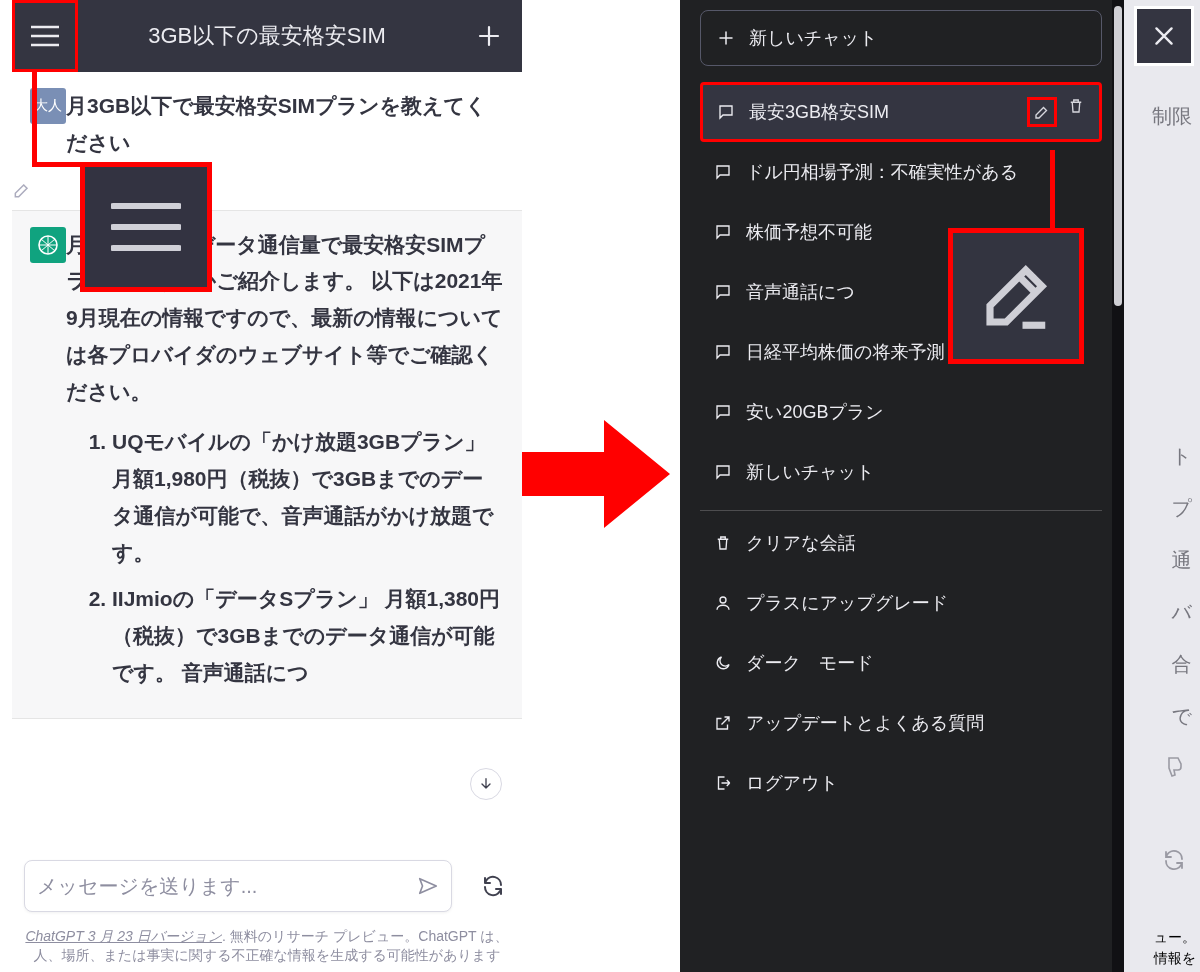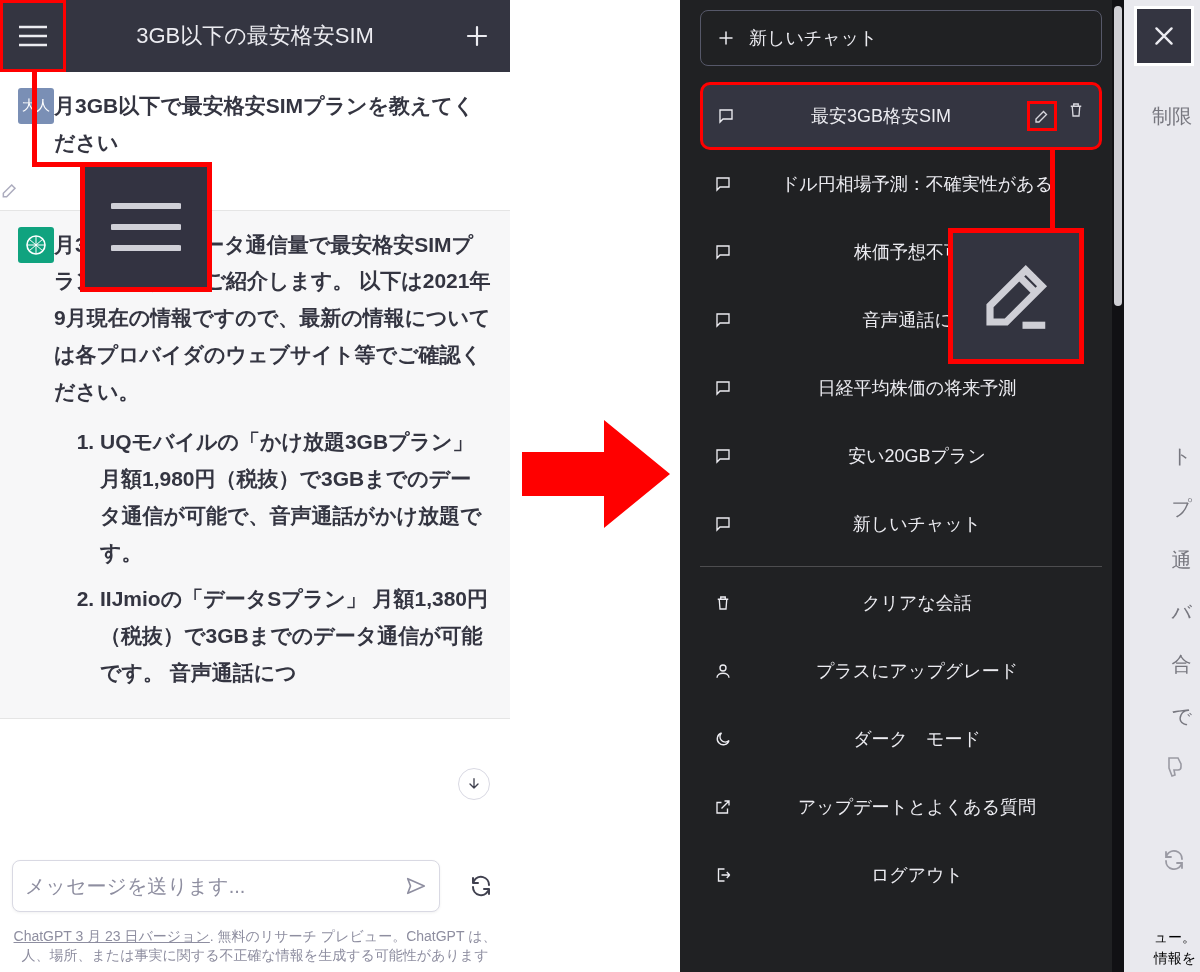--- a/index.html
+++ b/index.html
@@ -8,21 +8,21 @@
     height: 972px;
     font-family: -apple-system, BlinkMacSystemFont, "Segoe UI", Helvetica, Arial, sans-serif;
     background: #fff;
     position: relative;
     overflow: hidden;
   }
 
   
   .left-panel {
     position: absolute;
-    left: 0; top: 0;
+    left: 12px; top: 0;
     width: 510px;
     height: 972px;
     background: #ffffff;
   }
   .header-bar {
     width: 100%;
     height: 72px;
     background: #343541;
     display: flex;
     align-items: center;
@@ -109,21 +109,21 @@
   }
   .footer-note {
     position: absolute;
     bottom: 6px;
     left: 12px; right: 12px;
     text-align: center;
     font-size: 14px;
     color: #8e8ea0;
     line-height: 1.4;
   }
-  .footer-note .ver { text-decoration: underline; }
+  .footer-note .ver { text-decoration: underline; font-style: italic; }
 
   .scroll-down-btn {
     position: absolute;
     right: 20px;
     top: 768px;
     width: 32px; height: 32px;
     border-radius: 50%;
     background: #fff;
     border: 1px solid #d9d9e3;
     display: flex; align-items: center; justify-content: center;
@@ -198,28 +198,27 @@
     border: 1px solid #565869;
     border-radius: 8px;
     display: flex;
     align-items: center;
     gap: 14px;
     padding: 0 16px;
     font-size: 18px;
     margin-bottom: 16px;
   }
   .chat-item, .menu-item {
-    height: 68px;
-    border-radius: 10px;
+    height: 60px;
+    border-radius: 4px;
     display: flex;
     align-items: center;
     gap: 14px;
     padding: 0 14px;
     font-size: 18px;
-    text-align: center;
   }
   .chat-item .label, .menu-item .label { flex: 1; white-space: nowrap; overflow: hidden; text-overflow: ellipsis; }
   .chat-item.active { background: #343541; }
   .chat-list { padding-bottom: 8px; border-bottom: 1px solid #4d4d4f; }
   .menu-list { padding-top: 2px; }
   .right-close {
     position: absolute;
     right: 6px; top: 6px;
     width: 60px; height: 60px;
     background: #343541;

